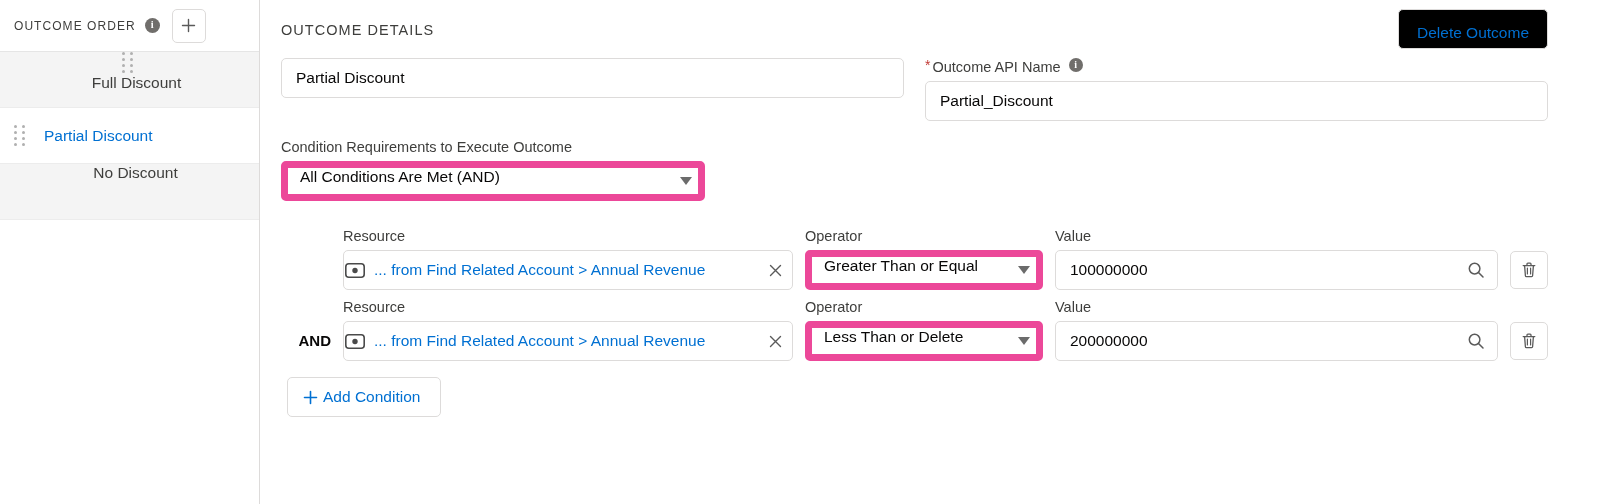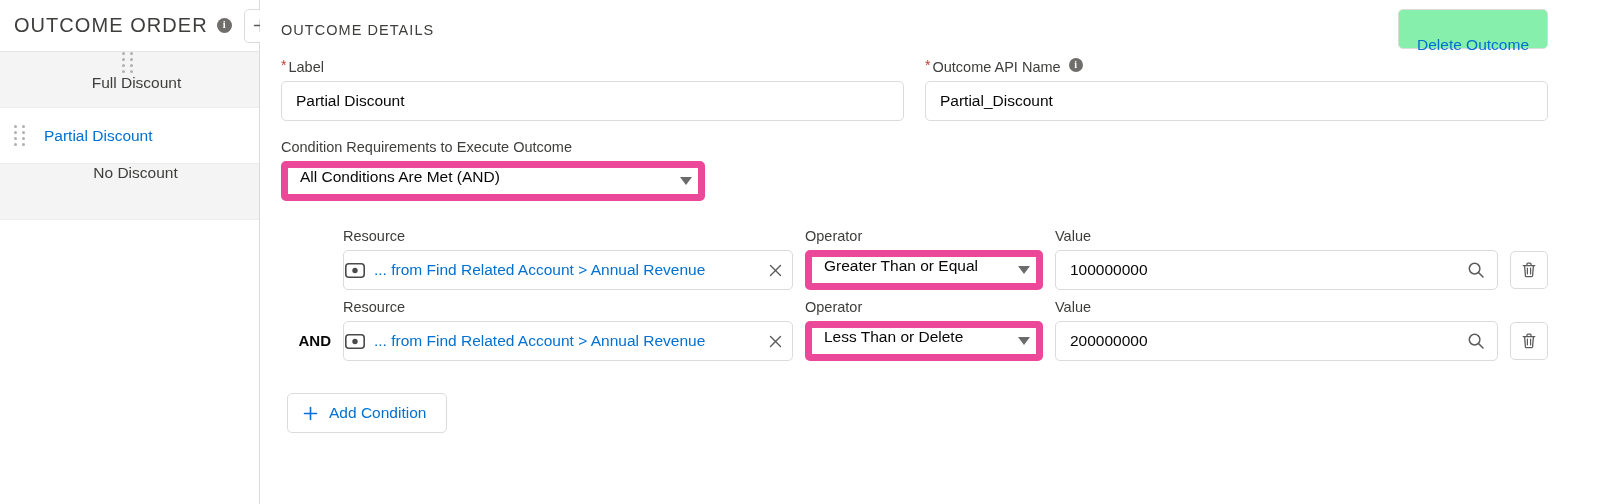--- a/index.html
+++ b/index.html
@@ -34,21 +34,21 @@
   .sidebar-header {
     height: 52px;
     box-sizing: border-box;
     display: flex;
     align-items: center;
     padding: 0 10px 0 14px;
     border-bottom: 1px solid #e5e5e5;
     background: #ffffff;
   }
   .sidebar-title {
-    font-size: 20px;
+    font-size: 12px;
     letter-spacing: 1.05px;
     color: #3e3e3c;
     font-weight: 400;
     white-space: nowrap;
   }
   .info-icon {
     display: inline-flex;
     align-items: center;
     justify-content: center;
     width: 15px;
@@ -134,24 +134,24 @@
     color: #3e3e3c;
     margin: 0;
     font-weight: 400;
     line-height: 20px;
   }
   .delete-btn {
     position: absolute;
     top: 9px;
     right: 52px;
     height: 40px;
-    padding: 16px 18px;
+    padding: 4px 18px;
     border: 1px solid #dddbda;
     border-radius: 5px;
-    background: #86efac;
+    background: #000000;
     color: #0070d2;
     font-size: 15.5px;
     font-family: "Liberation Sans", sans-serif;
     cursor: pointer;
     line-height: 38px;
     white-space: nowrap;
   }
 
   .field-label {
     font-size: 14.5px;
@@ -314,33 +314,33 @@
     border-radius: 5px;
     background: #ffffff;
     display: flex;
     align-items: center;
     justify-content: center;
     cursor: pointer;
     margin-bottom: 1px;
   }
 
   .add-cond-btn {
-    margin-top: 24px;
+    margin-top: 8px;
     margin-left: 6px;
     height: 40px;
     padding: 0 20px 0 14px;
     border: 1px solid #dddbda;
     border-radius: 5px;
     background: #ffffff;
     color: #0070d2;
     font-size: 15.5px;
     font-family: "Liberation Sans", sans-serif;
     display: inline-flex;
     align-items: center;
-    gap: 10px;
+    gap: 4px;
     cursor: pointer;
     white-space: nowrap;
   }
 </style>
 </head>
 <body>
 
 <div class="app">
 
   <aside class="sidebar">
@@ -391,23 +391,20 @@
 
   <section class="main">
     <div class="main-inner">
 
       <h2 class="section-title">OUTCOME DETAILS</h2>
 
       <button class="delete-btn">Delete Outcome</button>
 
       <div class="row-two">
         <div class="col">
-          <label class="field-label">
-            <span class="req-star">*</span><span>Label</span>
-          </label>
           <input class="text-input" type="text" value="Partial Discount" style="">
         </div>
 
         <div class="col">
           <label class="field-label label-with-info">
             <span><span class="req-star">*</span><span>Outcome API Name</span></span>
             <span class="info-icon">i</span>
           </label>
           <input class="text-input" type="text" value="Partial_Discount" style="">
         </div>

